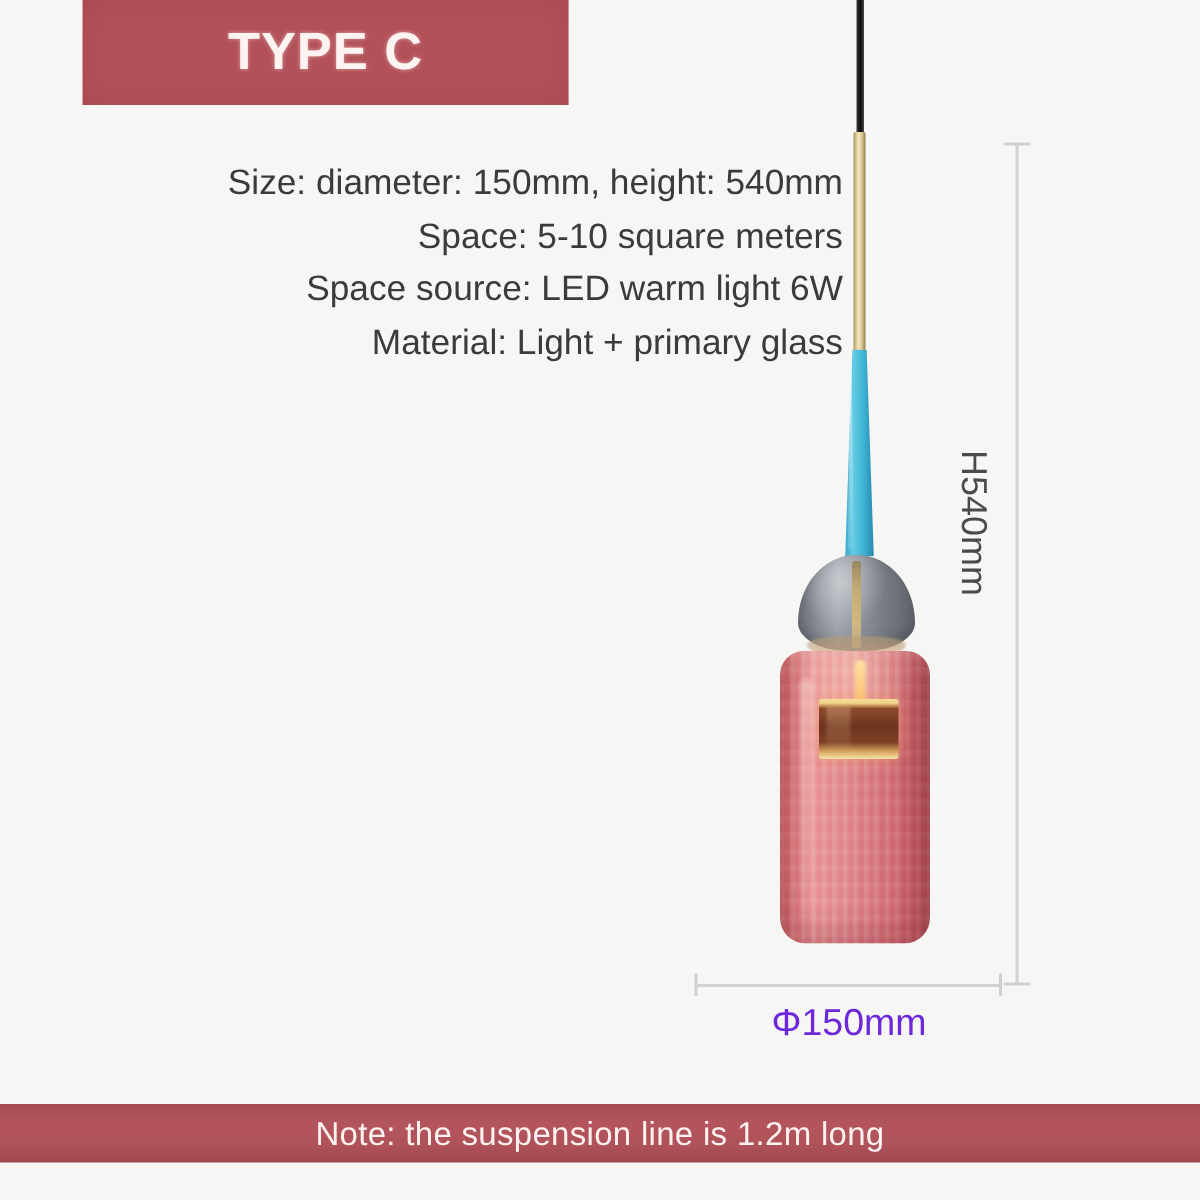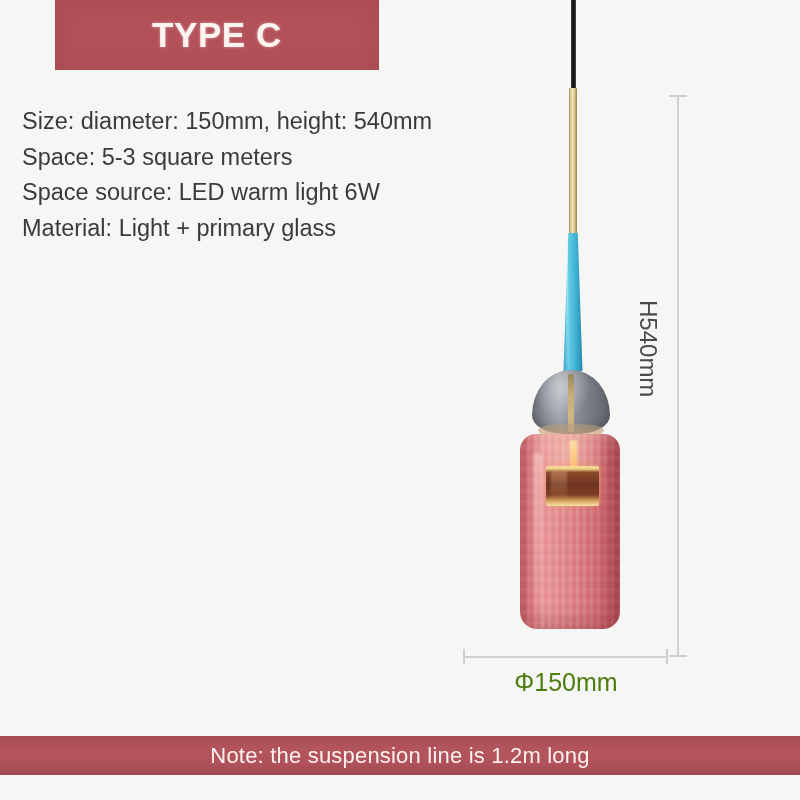--- a/index.html
+++ b/index.html
@@ -45,20 +45,21 @@
     text-shadow: 0 0 3px rgba(255,230,225,0.55);
     font-family: "Liberation Sans", sans-serif;
   }
 
   
   #spec-list {
     position: absolute;
     left: 22px;
     top: 104px;
     width: 540px;
+    text-align: right;
   }
   .spec-line {
     color: #3b3b3b;
     font-size: 23.5px;
     line-height: 35.5px;
     white-space: nowrap;
     font-family: "Liberation Sans", sans-serif;
   }
 
   
@@ -324,21 +325,21 @@
     width: 1.6px;
     height: 15px;
     background: #cfcfcd;
   }
   #dim-horizontal-label {
     position: absolute;
     left: 464px;
     top: 668px;
     width: 204px;
     text-align: center;
-    color: #4d7c0f;
+    color: #6d28d9;
     font-size: 25px;
     font-family: "Liberation Sans", sans-serif;
   }
 
   
   #note-bar {
     position: absolute;
     left: 0;
     top: 736px;
     width: 800px;
@@ -362,21 +363,21 @@
 <body>
 
 <div id="root">
 
   <div id="type-badge">
     <div id="type-badge-label">TYPE C</div>
   </div>
 
   <div id="spec-list">
     <div class="spec-line">Size: diameter: 150mm, height: 540mm</div>
-    <div class="spec-line">Space: 5-3 square meters</div>
+    <div class="spec-line">Space: 5-10 square meters</div>
     <div class="spec-line">Space source: LED warm light 6W</div>
     <div class="spec-line">Material: Light + primary glass</div>
   </div>
 
   <div id="lamp">
     <div id="cord"></div>
     <div id="brass-rod"></div>
 
     <div id="teal-stem"></div>
     <div id="teal-stem-gloss"></div>

